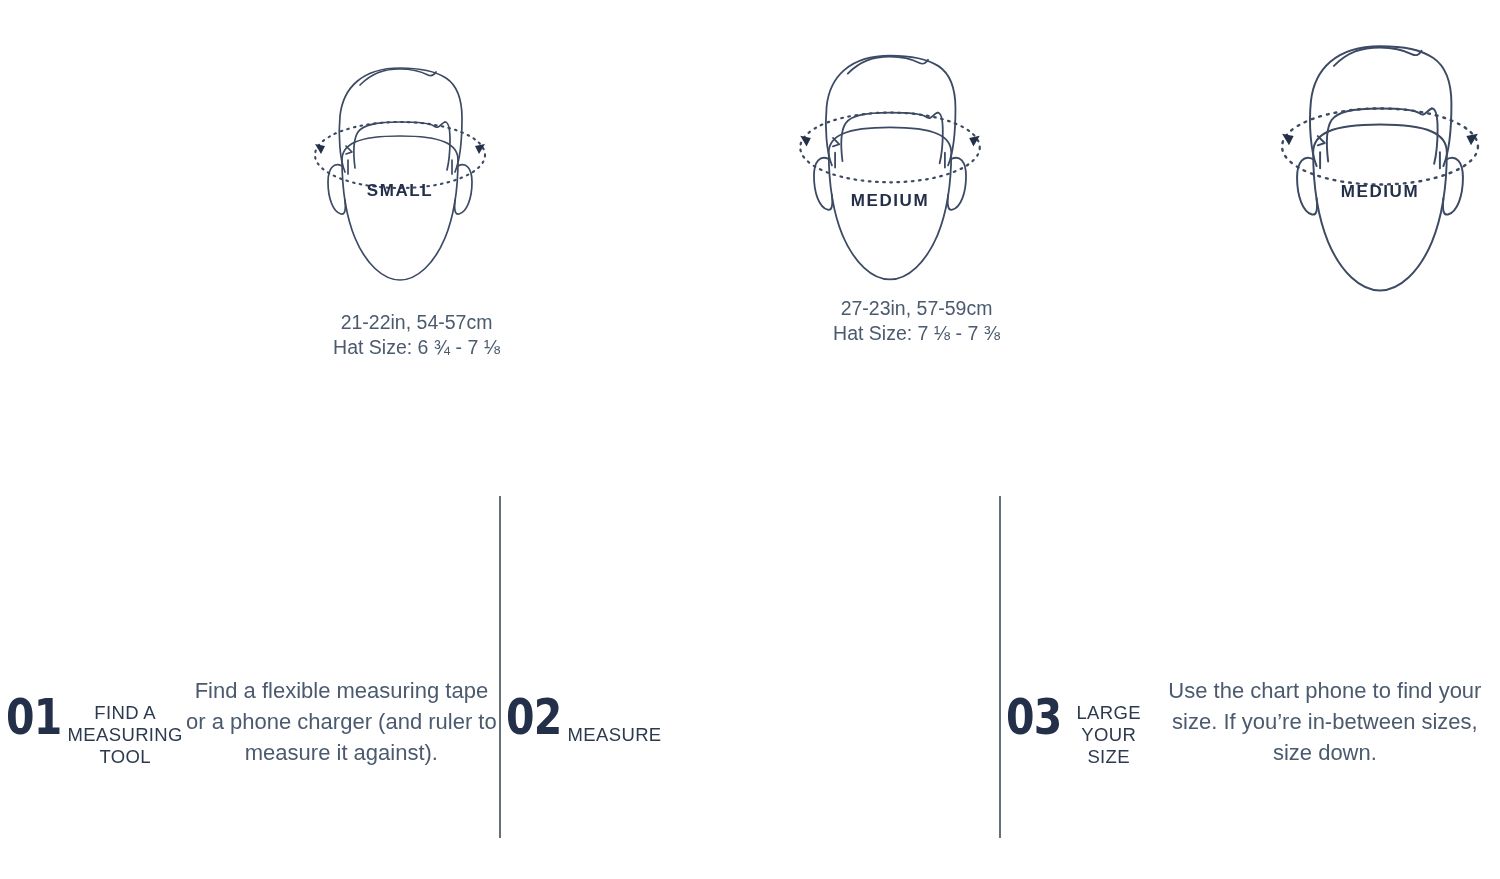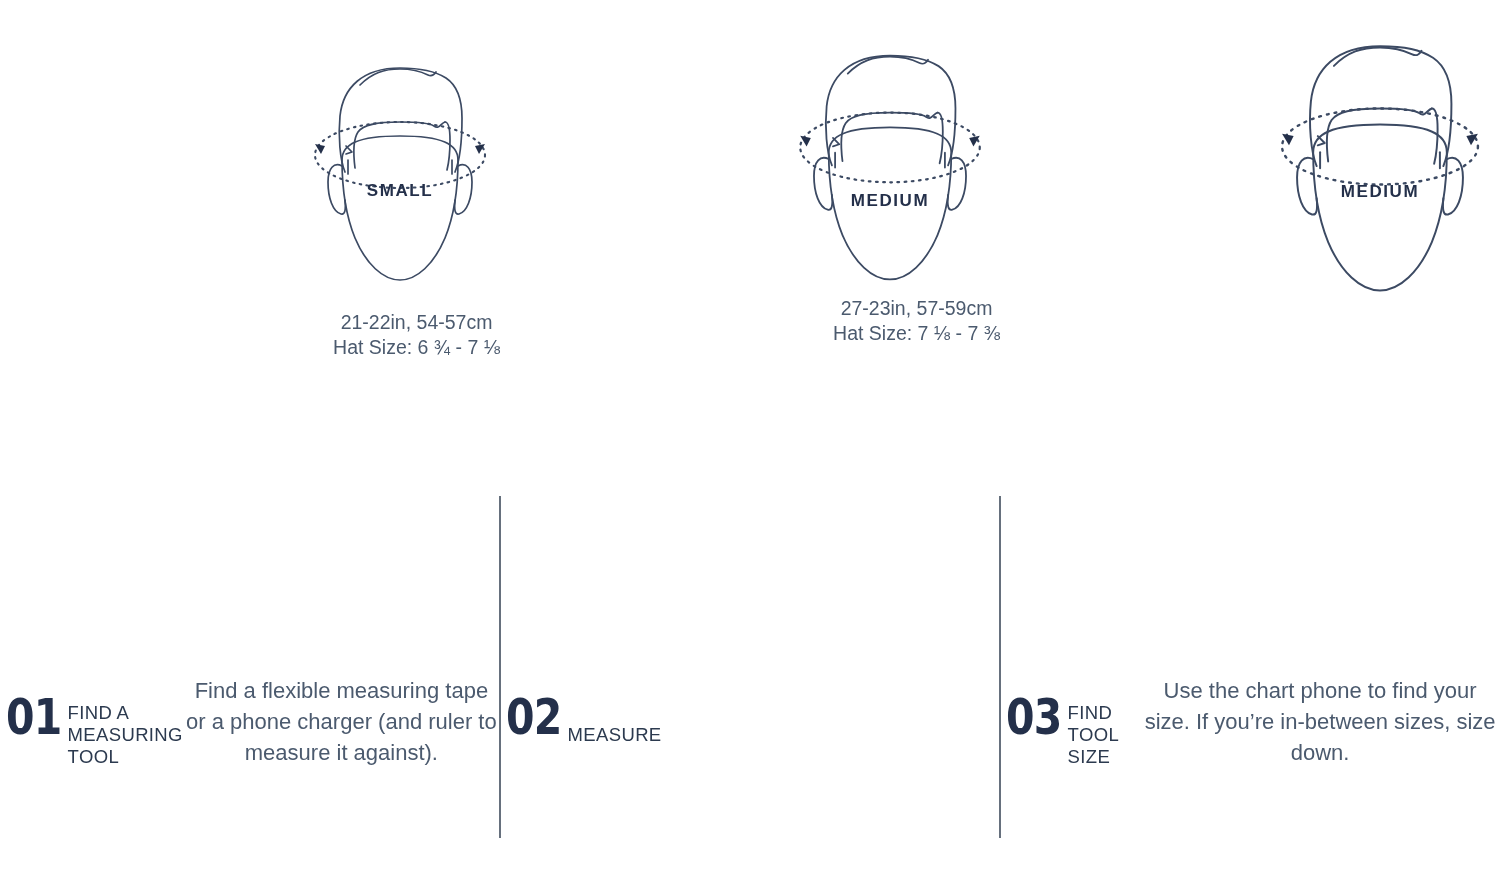--- a/index.html
+++ b/index.html
@@ -88,20 +88,21 @@
     letter-spacing: -1px;
     color: #24304a;
     transform: scaleX(0.82);
   }
   .step-title {
     margin-top: 35px;
     font-size: 18.5px;
     letter-spacing: 0.35px;
     color: #2c3a4f;
     font-weight: 400;
+    text-align: center;
   }
   .step-body {
     margin-top: 9px;
     font-size: 22px;
     line-height: 31px;
     color: #4b5a6e;
     text-align: center;
     max-width: 400px;
   }
 </style>
@@ -221,17 +222,17 @@
     <div class="step-body">Find a flexible measuring tape or a phone charger (and ruler to measure it against).</div>
   </div>
 
   <div class="step">
     <div class="step-number">02</div>
     <div class="step-title">MEASURE</div>
   </div>
 
   <div class="step">
     <div class="step-number">03</div>
-    <div class="step-title">FIND TOOL SIZE</div>
+    <div class="step-title">LARGE YOUR SIZE</div>
     <div class="step-body">Use the chart phone to find your size. If you’re in-between sizes, size down.</div>
   </div>
 
 </section>
 
 </body></html>

